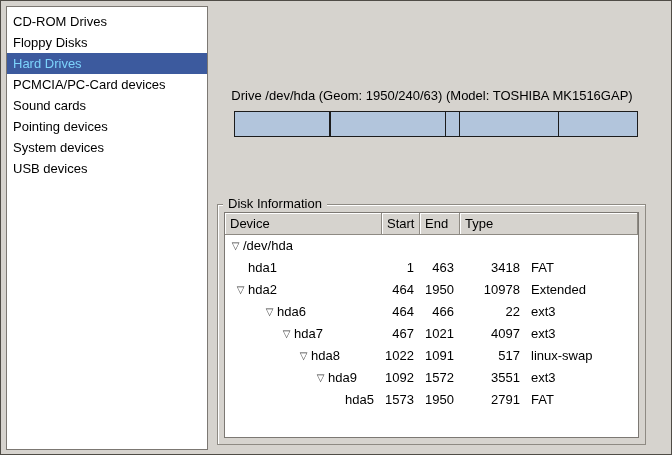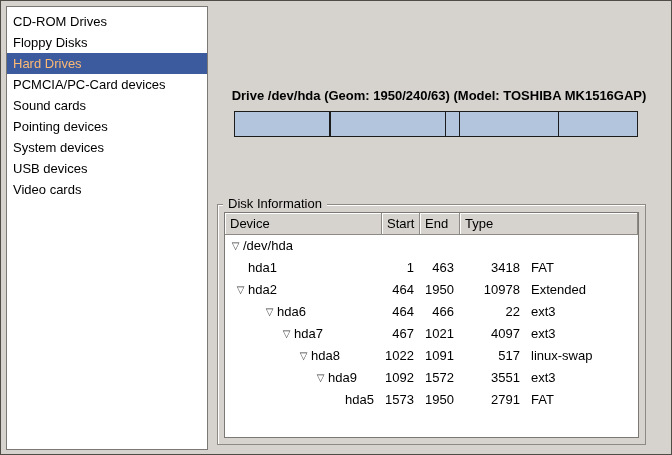--- a/index.html
+++ b/index.html
@@ -25,29 +25,28 @@
     background: #fff;
     border: 1px solid #7c7873;
     padding-top: 4px;
   }
   .sb-item {
     height: 21px; line-height: 21px;
     padding-left: 6px;
     white-space: nowrap; overflow: hidden;
     cursor: default;
   }
-  .sb-item.selected { background: #3c5a9e; color: #fdba74; }
+  .sb-item.selected { background: #3c5a9e; color: #7dd3fc; }
 
   
   .drive-title {
     position: absolute;
-    left: 228px; top: 87px; width: 420px;
+    left: 221px; top: 87px; width: 420px;
     text-align: center;
     white-space: nowrap;
-    font-weight: bold;
   }
   .drive-bar {
     position: absolute;
     left: 233px; top: 110px;
     width: 404px; height: 26px;
     border: 1px solid #1c1c1c;
     background: #b2c5dc;
     display: flex;
   }
   .seg { height: 100%; border-right: 1px solid #1c1c1c; background: #b2c5dc; }
@@ -120,21 +119,20 @@
 
   <div class="sidebar">
     <div class="sb-item">CD-ROM Drives</div>
     <div class="sb-item">Floppy Disks</div>
     <div class="sb-item selected">Hard Drives</div>
     <div class="sb-item">PCMCIA/PC-Card devices</div>
     <div class="sb-item">Sound cards</div>
     <div class="sb-item">Pointing devices</div>
     <div class="sb-item">System devices</div>
     <div class="sb-item">USB devices</div>
-    <div class="sb-item">Video cards</div>
   </div>
 
   <div class="drive-title">Drive /dev/hda (Geom: 1950/240/63) (Model: TOSHIBA MK1516GAP)</div>
 
   <div class="drive-bar">
     <div class="seg" style="width: 23.74%;"></div>
     <div class="seg" style="width: 0.15%;"></div>
     <div class="seg" style="width: 28.46%;"></div>
     <div class="seg" style="width: 3.59%;"></div>
     <div class="seg" style="width: 24.67%;"></div>

